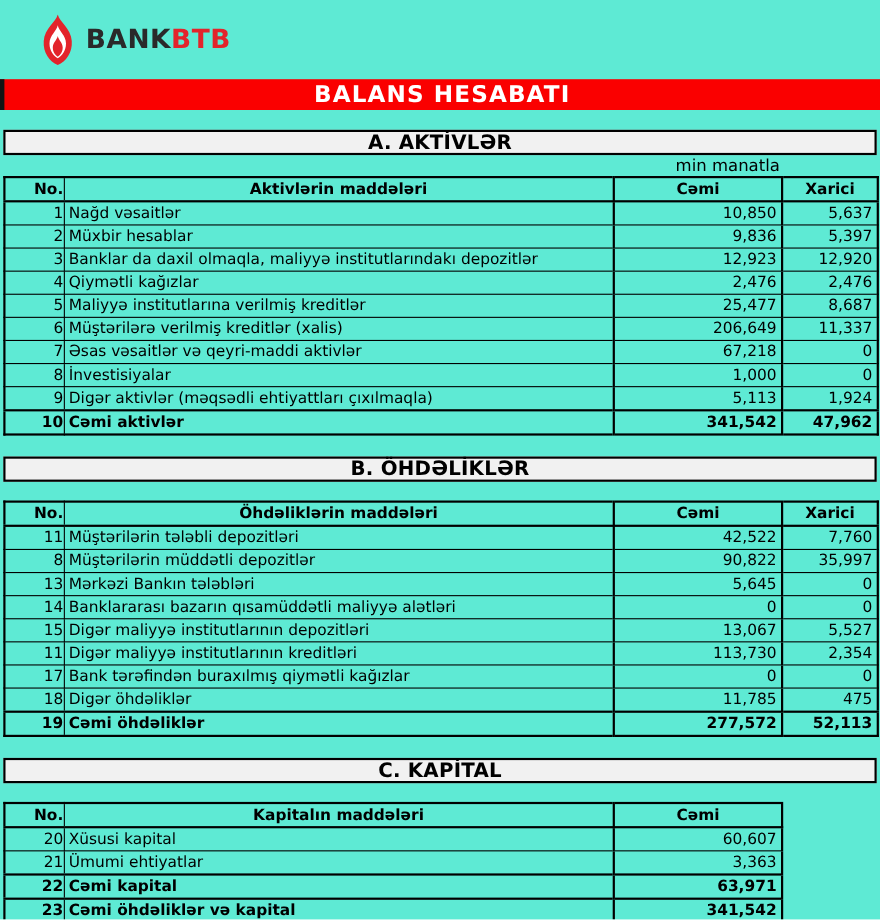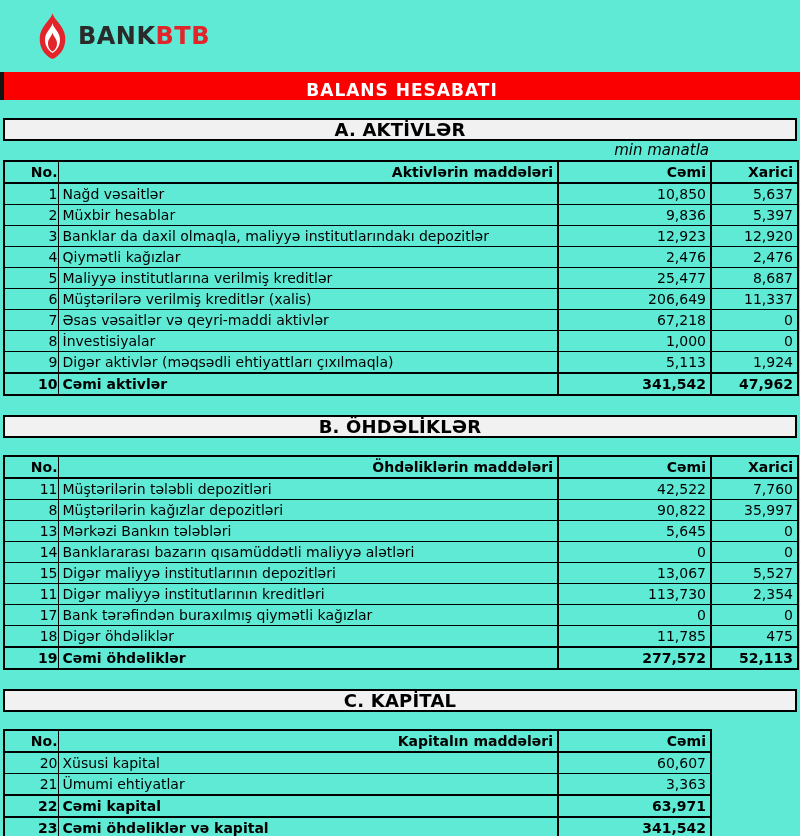--- a/index.html
+++ b/index.html
@@ -11,55 +11,55 @@
 
   
   .logo-row { height: 72px; display: flex; align-items: center; padding-left: 36px; }
   .flame-icon { width: 33px; height: 47px; margin-right: 9px; display: block; }
   .logo-text { font-size: 24px; font-weight: bold; letter-spacing: 0.5px; color: #2a2a2a; white-space: nowrap; }
   .logo-btb { color: #e3242b; }
 
   
   .banner {
     height: 28px; background: #fa0000; border-left: 4px solid #141414;
-    display: flex; align-items: flex-end; justify-content: center;
-    color: #ffffff; font-weight: bold; font-size: 17px; letter-spacing: 1px;
+    display: flex; align-items: center; justify-content: center;
+    color: #ffffff; font-weight: bold; font-size: 21px; letter-spacing: 1px;
   }
 
   
   .section-bar {
     margin: 0 3px; height: 23px; border: 2px solid #000; background: #f1f1f1;
     text-align: center; font-weight: bold; font-size: 18px; line-height: 19px;
     letter-spacing: 0.2px;
   }
   .mt-a { margin-top: 18px; }
   .mt-s { margin-top: 19px; }
 
   .units-note {
     margin: 0 3px; height: 19px; line-height: 19px;
     text-align: right; padding-right: 88px;
-    font-style: italic; font-size: 15px;
+    font-size: 15px;
   }
 
   
   table {
     border-collapse: collapse; table-layout: fixed; margin-left: 3px;
     font-size: 14px; border: 2px solid #000;
   }
   .tbl-ab { width: 794px; }
   .tbl-c  { width: 707px; margin-top: 17px; }
   .tbl-b  { margin-top: 17px; }
   th, td {
     border: 1px solid #000; padding: 0 4px; height: 20px; line-height: 20px;
     white-space: nowrap; overflow: hidden;
   }
   th { border-bottom: 2px solid #000; font-size: 14px; }
   th.h-no, td.c-no { text-align: right; padding: 0; }
-  th.h-name { text-align: right; margin-left: 24px; }
-  th.h-total, th.h-foreign { text-align: right; }
+  th.h-name { text-align: center; margin-left: 24px; }
+  th.h-total, th.h-foreign { text-align: center; }
   td.c-total, td.c-foreign { text-align: right; }
   th.h-name, td.c-name { border-right: 2px solid #000; }
   th.h-total, td.c-total { border-right: 2px solid #000; }
   tr.bold-row td { font-weight: bold; border-top: 2px solid #000; height: 21px; }
 </style>
 </head>
 <body>
 
 <div class="page">
 
@@ -175,21 +175,21 @@
     </thead>
     <tbody>
         <tr>
           <td class="c-no">11</td>
           <td class="c-name">Müştərilərin tələbli depozitləri</td>
           <td class="c-total">42,522</td>
           <td class="c-foreign">7,760</td>
         </tr>
         <tr>
           <td class="c-no">8</td>
-          <td class="c-name">Müştərilərin kağızlar depozitləri</td>
+          <td class="c-name">Müştərilərin müddətli depozitlər</td>
           <td class="c-total">90,822</td>
           <td class="c-foreign">35,997</td>
         </tr>
         <tr>
           <td class="c-no">13</td>
           <td class="c-name">Mərkəzi Bankın tələbləri</td>
           <td class="c-total">5,645</td>
           <td class="c-foreign">0</td>
         </tr>
         <tr>

